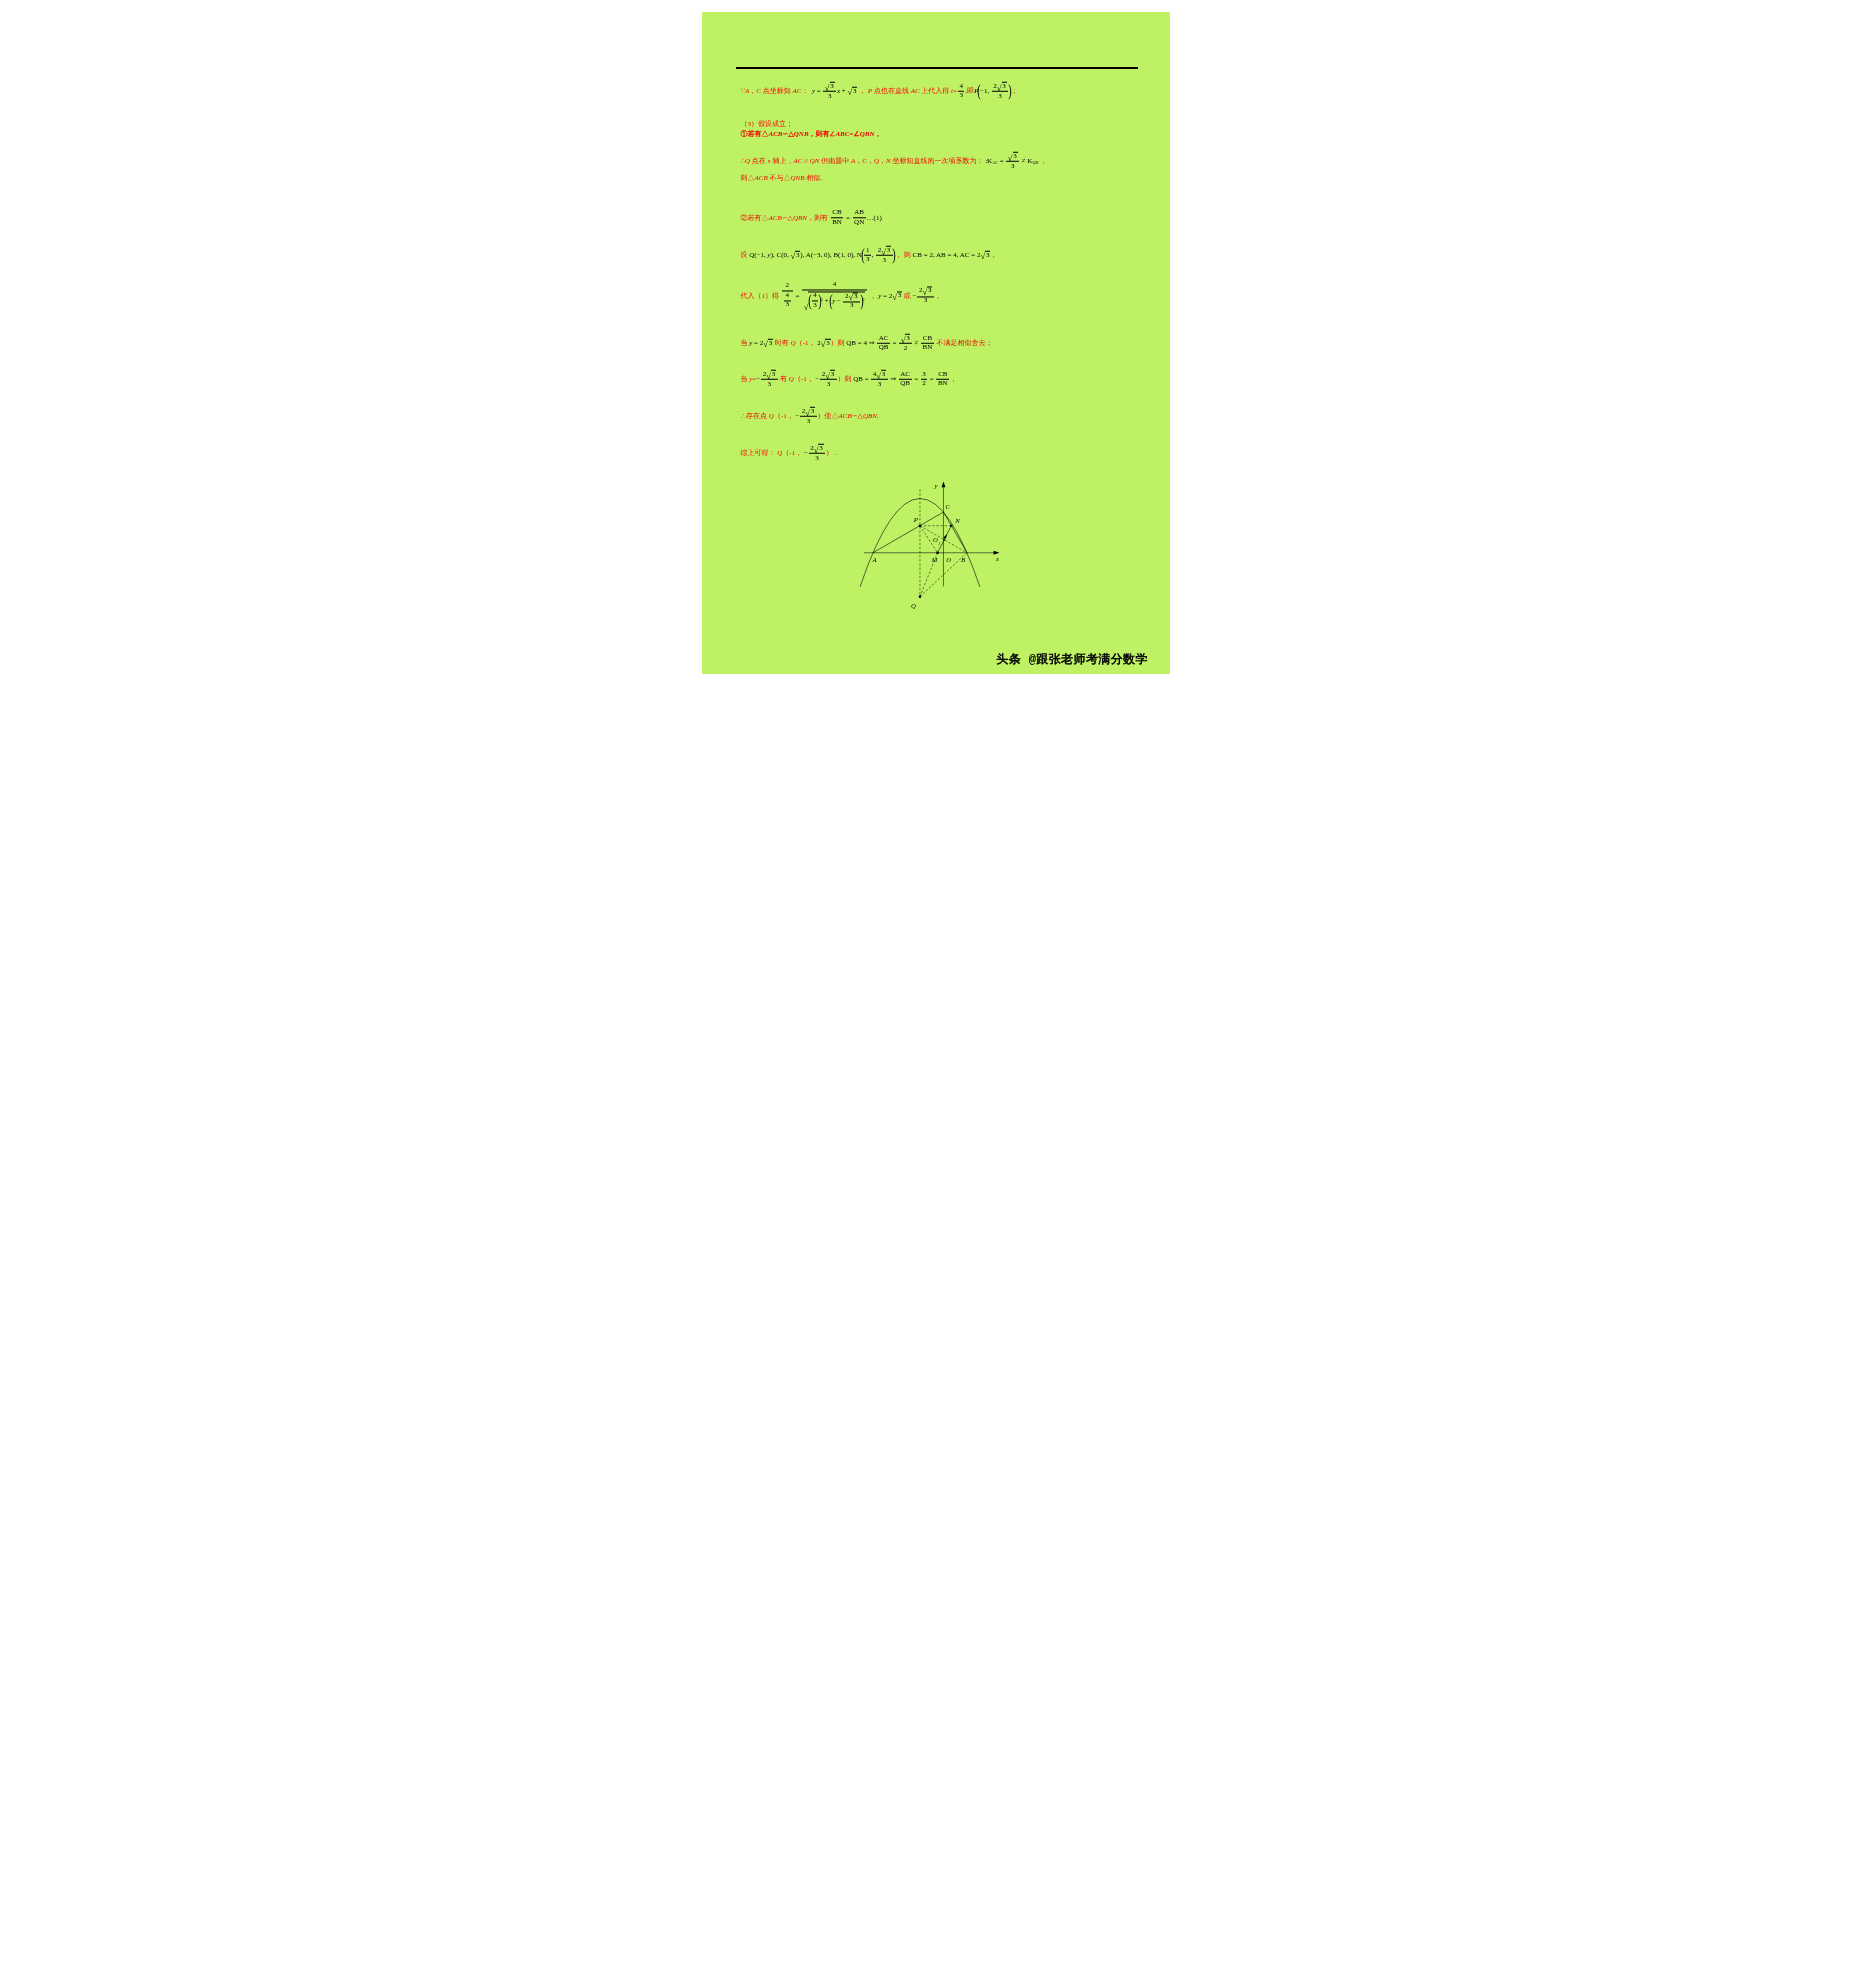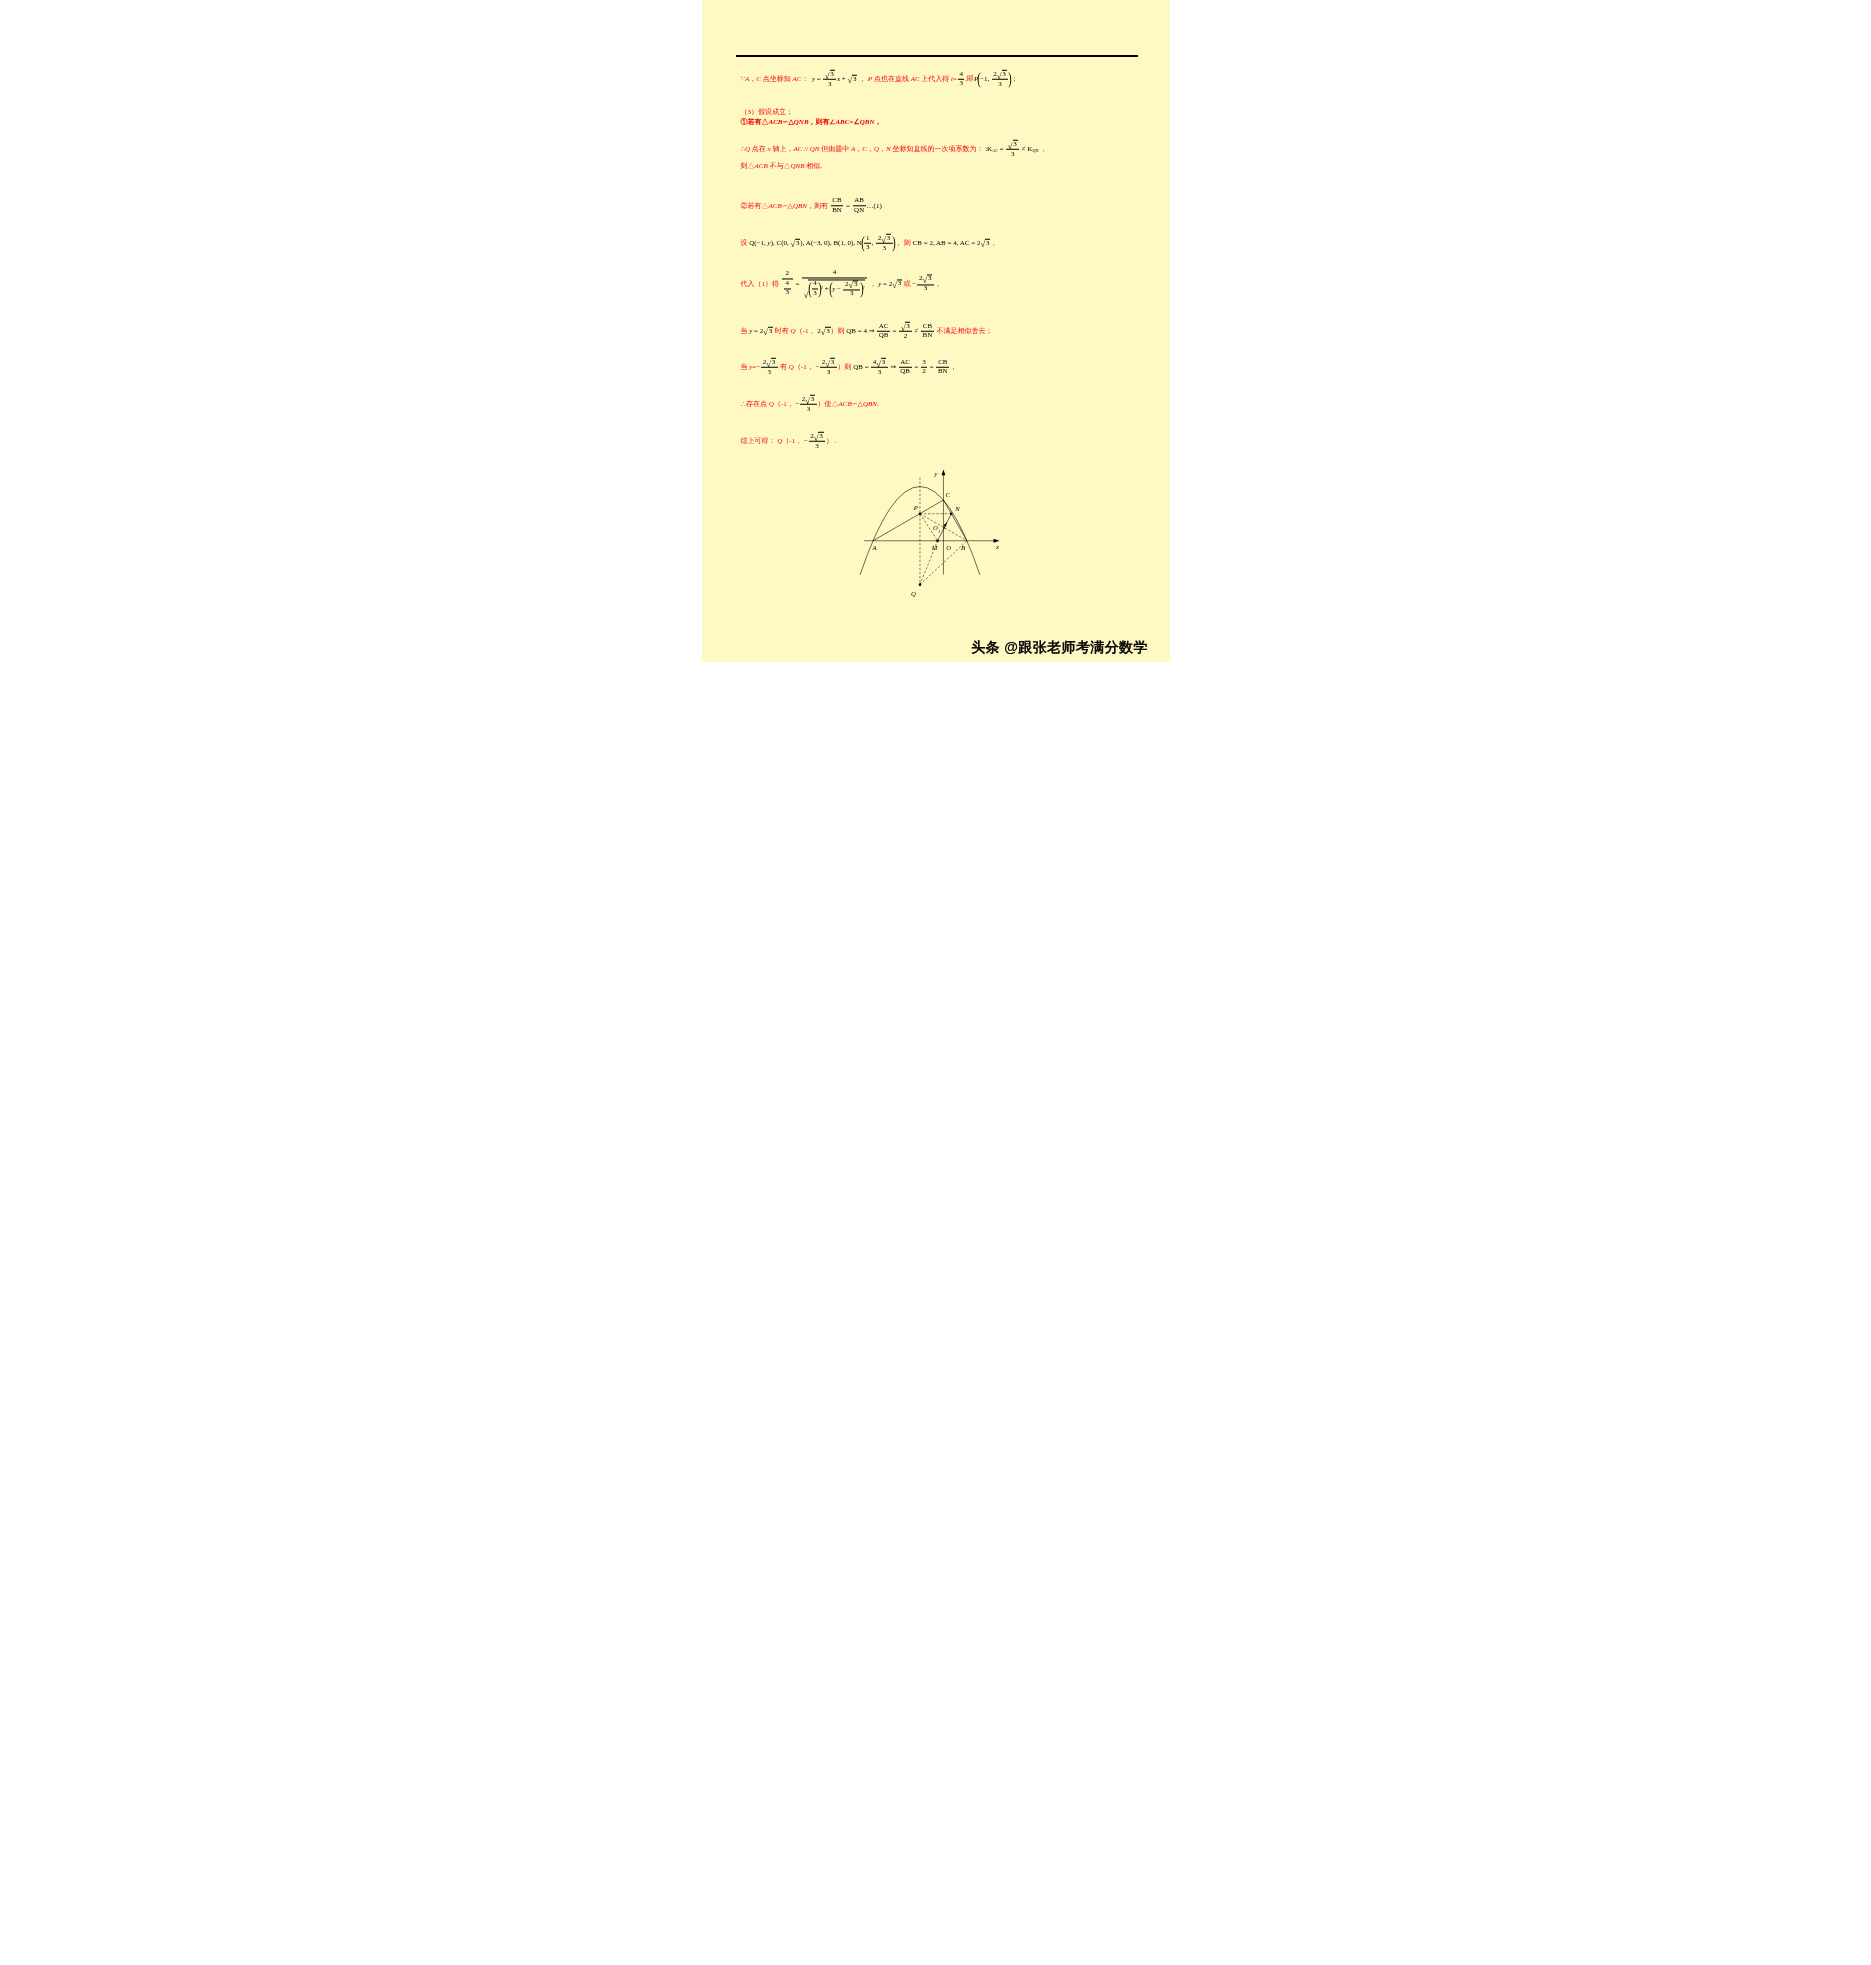--- a/index.html
+++ b/index.html
@@ -1,21 +1,21 @@
 <!DOCTYPE html>
 <html style="font-size:6.3px"><head>
 <meta charset="utf-8">
 <style>
   html,body{margin:0;padding:0;background:#ffffff;}
   .page{
     position:relative;
     width:468px;
     height:662px;
-    margin:0 auto;
-    background:#fef9c3;
+    margin:12px auto;
+    background:#bef264;
     font-family:"Liberation Serif", serif;
     color:#000;
     overflow:hidden;
   }
   .divider{
     position:absolute;
     left:34px; top:55px;
     width:402px; height:1.6px;
     background:#000;
   }
@@ -45,22 +45,22 @@
   .diagram{position:absolute;left:157px;top:464px;}
   .diagram .solid{stroke:#000;stroke-width:1.5;fill:none;}
   .diagram .thin{stroke:#000;stroke-width:1.4;fill:none;}
   .diagram .dash{stroke:#000;stroke-width:1.3;fill:none;stroke-dasharray:6 4.5;}
   .diagram .dot{fill:#000;stroke:none;}
   .diagram text{font-family:"Liberation Serif", serif;font-style:italic;font-size:17px;fill:#000;}
   .diagram text.small{font-size:11px;}
   .watermark{
     position:absolute;
     right:21.6px; top:639px;
-    font-family:Liberation Sans, sans-serif;
-    font-size:14px;
+    font-family:Liberation Mono, monospace;
+    font-size:12px;
     font-weight:700;
     color:#0a0a0a;
     letter-spacing:0.4px;
     text-shadow:0 0.4px 0.4px rgba(0,0,0,.35);
     white-space:nowrap;
   }
 </style>
 </head>
 <body>
 

